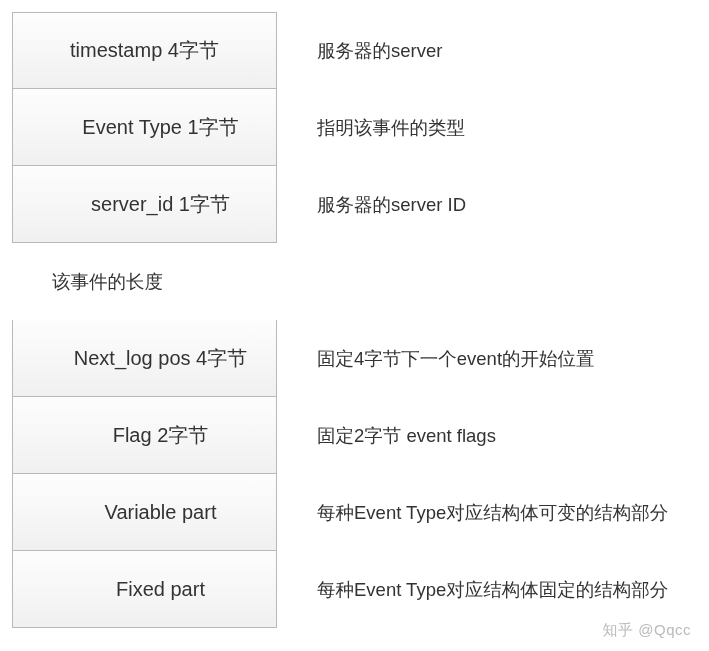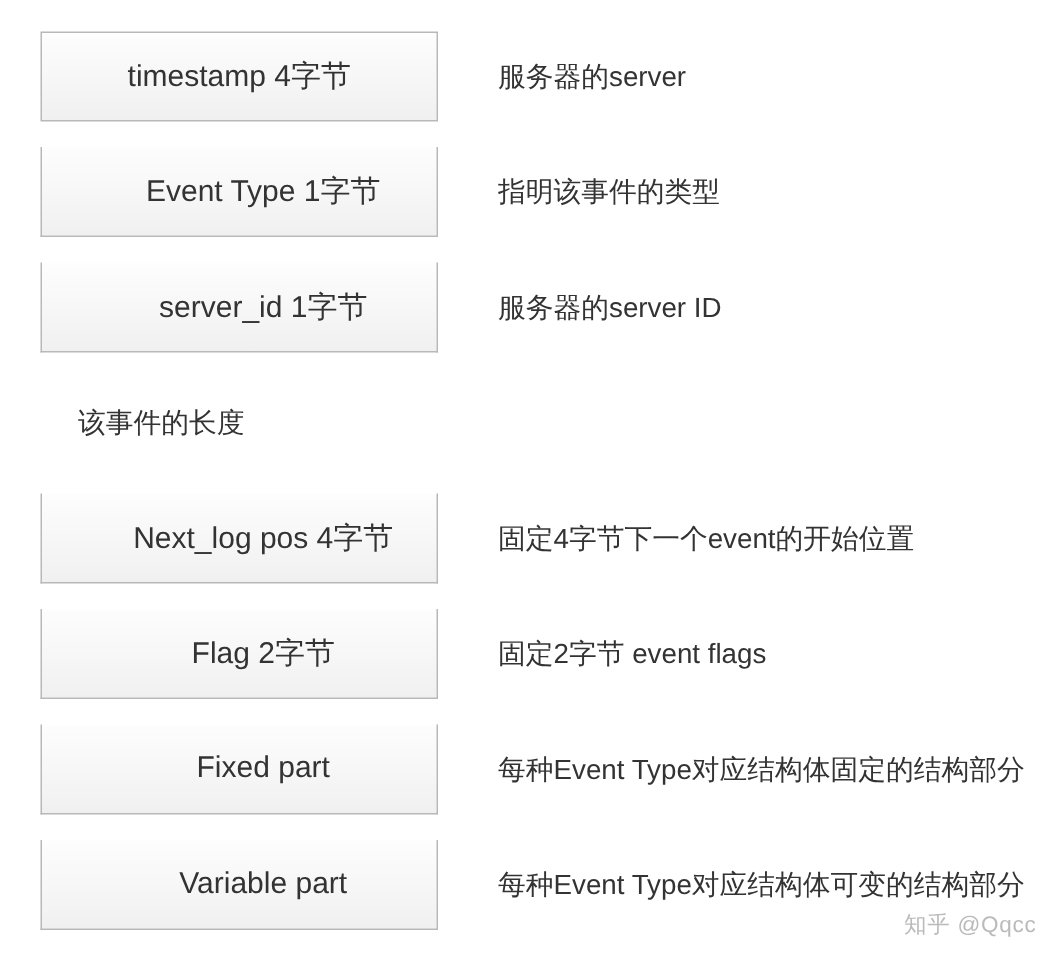--- a/index.html
+++ b/index.html
@@ -20,44 +20,43 @@
       flex-direction: column;
       padding: 12px 0 0 12px;
     }
     .row {
       display: flex;
       align-items: center;
       height: 77px;
     }
     .field-box {
       width: 265px;
-      height: 60px;
+      height: 77px;
       background: linear-gradient(to bottom, #fdfdfd 0%, #f7f7f7 50%, #f0f0f0 100%);
       border: 1px solid #b8b8b8;
       display: flex;
       align-items: center;
       justify-content: center;
       font-size: 20px;
       color: #333;
       box-shadow: inset 0 1px 0 rgba(255,255,255,0.5);
-      margin-left: 15px;
     }
     .row + .row .field-box {
       border-top: none;
       padding-left: 32px;
     }
     .description {
       margin-left: 40px;
       font-size: 18.5px;
       color: #333;
       white-space: nowrap;
     }
     .watermark {
       position: absolute;
-      bottom: 25px;
+      bottom: 11px;
       right: 18px;
       font-size: 15px;
       color: rgba(130, 130, 130, 0.55);
       font-family: "Microsoft YaHei", sans-serif;
       letter-spacing: 0.5px;
     }
   </style>
 </head>
 <body>
 
@@ -79,22 +78,22 @@
   </div>
   <div class="row">
     <div class="field-box">Next_log pos 4字节</div>
     <div class="description">固定4字节下一个event的开始位置</div>
   </div>
   <div class="row">
     <div class="field-box">Flag 2字节</div>
     <div class="description">固定2字节 event flags</div>
   </div>
   <div class="row">
+    <div class="field-box">Variable part</div>
+    <div class="description">每种Event Type对应结构体可变的结构部分</div>
+  </div>
+  <div class="row">
     <div class="field-box">Fixed part</div>
     <div class="description">每种Event Type对应结构体固定的结构部分</div>
-  </div>
-  <div class="row">
-    <div class="field-box">Variable part</div>
-    <div class="description">每种Event Type对应结构体可变的结构部分</div>
   </div>
 </div>
 
 <div class="watermark">知乎 @Qqcc</div>
 
 </body></html>

